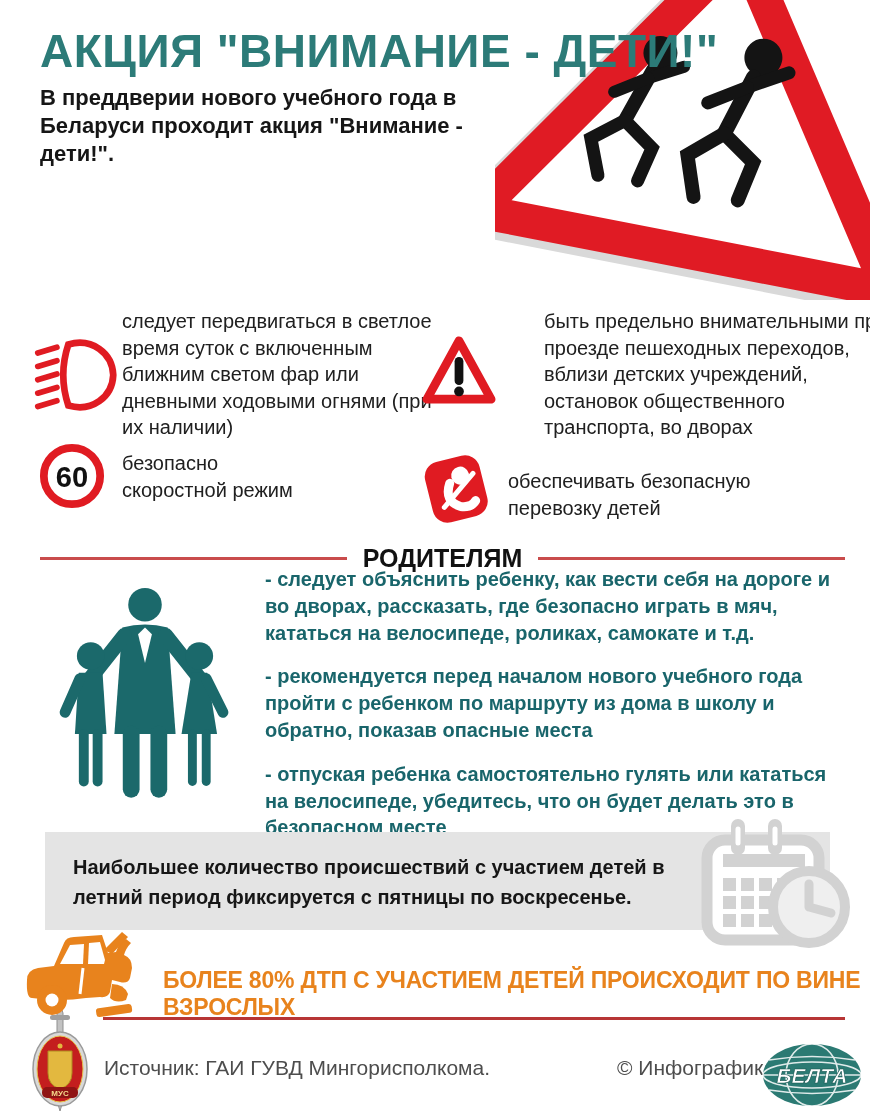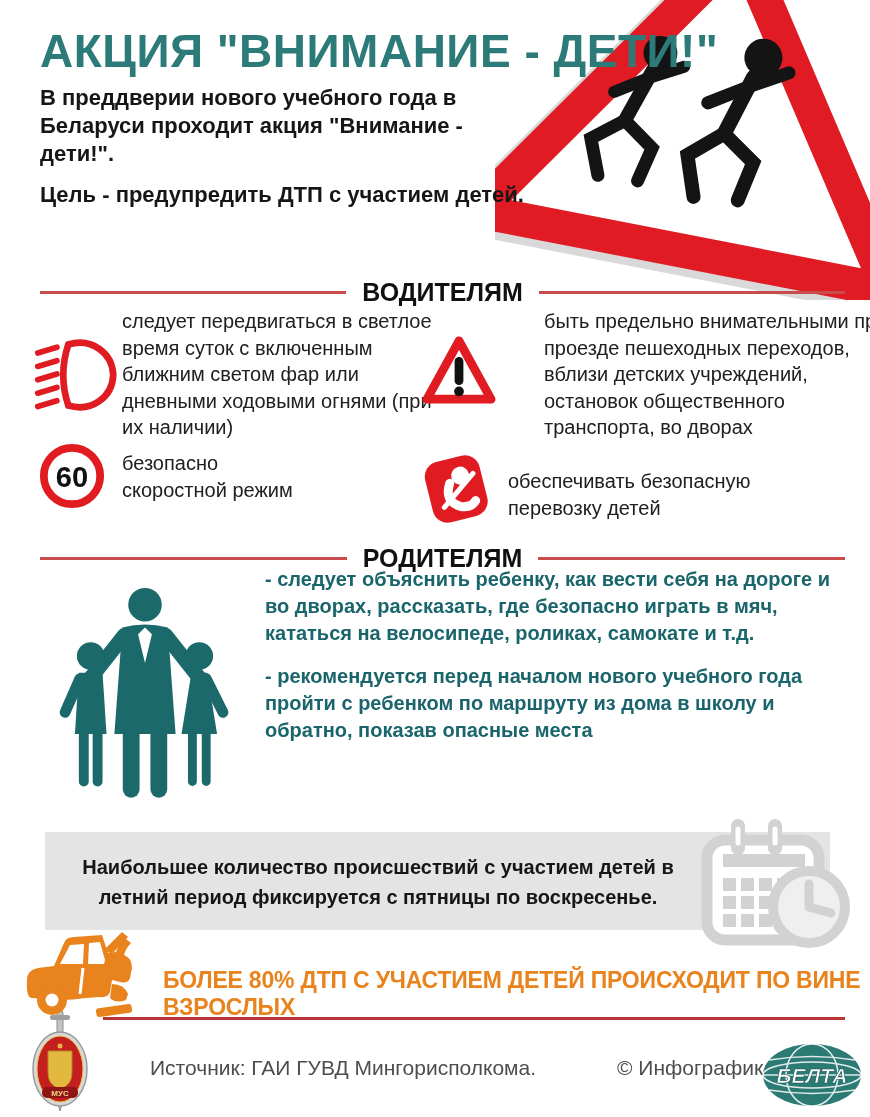--- a/index.html
+++ b/index.html
@@ -29,29 +29,29 @@
   .i-headlight{left:33px;top:330px;}
   .i-speed{left:38px;top:442px;}
   .i-warning{left:420px;top:334px;}
   .i-seat{left:418px;top:450px;}
   
   .i-family{left:50px;top:584px;}
   .bullets{left:265px;top:566px;width:590px;}
   .bullets p{margin:0 0 17px 0;font-size:20px;font-weight:bold;line-height:1.34;color:#19656b;}
   
   .stat-box{left:45px;top:832px;width:785px;height:98px;background:#e4e4e4;z-index:1;}
-  .stat-text{left:73px;top:852px;width:610px;font-size:20px;font-weight:bold;line-height:1.5;color:#161616;z-index:2;text-align:center;}
+  .stat-text{left:73px;top:852px;width:610px;font-size:20px;font-weight:bold;line-height:1.5;color:#161616;z-index:2;}
   .i-calendar{left:693px;top:810px;z-index:3;}
   
   .i-car{left:20px;top:928px;z-index:2;}
   .banner-text{left:163px;top:955px;width:700px;font-size:23px;font-weight:bold;color:#e8831d;letter-spacing:-0.2px;margin-top:12px;}
   .redline{left:103px;top:1017px;width:742px;height:3px;background:#b73535;}
   
   .i-mus{left:28px;top:1003px;}
-  .src-text{left:104px;top:1056px;font-size:21px;color:#4d4d4d;margin-left:46px;}
+  .src-text{left:104px;top:1056px;font-size:21px;color:#4d4d4d;}
   .credit-text{left:617px;top:1056px;font-size:21px;color:#4d4d4d;}
   .i-belta{left:760px;top:1040px;}
 </style>
 </head>
 <body>
 
 <div class="poster">
 
   <svg class="abs sign" viewBox="0 0 400 312">
     <g transform="rotate(11 210 150)">
@@ -70,28 +70,22 @@
         <path d="M242,92 L206,115" stroke-width="13"></path>
         <path d="M228,142 L262,165 L254,205" stroke-width="14"></path>
         <path d="M228,142 L196,170 L210,210" stroke-width="14"></path>
       </g>
     </g>
   </svg>
 
   <div class="abs title">АКЦИЯ "ВНИМАНИЕ - ДЕТИ!"</div>
   <div class="abs intro">
     <p>В преддверии нового учебного года в Беларуси проходит акция "Внимание - дети!".</p>
-    <p>Цель - предупредить ДТП с участием детей.</p>
   </div>
 
-  <div class="abs sec-header hdr-drivers">
-    <div class="rule"></div>
-    <div class="sec-label">ВОДИТЕЛЯМ</div>
-    <div class="rule"></div>
-  </div>
 
   <svg class="abs i-headlight" width="86" height="90" viewBox="0 0 90 90">
     <path d="M37,13 C62,6 83,22 84,45 C83,68 62,84 37,77 C30,56 30,34 37,13 Z" fill="none" stroke="#e01b22" stroke-width="7"></path>
     <g stroke="#e01b22" stroke-width="6" stroke-linecap="round">
       <line x1="5" y1="22" x2="25" y2="16"></line>
       <line x1="5" y1="36" x2="25" y2="30"></line>
       <line x1="5" y1="50" x2="25" y2="44"></line>
       <line x1="5" y1="64" x2="25" y2="58"></line>
       <line x1="5" y1="78" x2="25" y2="72"></line>
     </g>
@@ -145,20 +139,21 @@
       <path d="M142,90 L158,90 L168,152 L132,152 Z"></path>
       <path d="M157,96 L174,130" stroke="#1b696b" stroke-width="11" stroke-linecap="round" fill="none"></path>
       <line x1="143" y1="152" x2="143" y2="200" stroke="#1b696b" stroke-width="9" stroke-linecap="round"></line>
       <line x1="157" y1="152" x2="157" y2="200" stroke="#1b696b" stroke-width="9" stroke-linecap="round"></line>
     </g>
   </svg>
 
   <div class="abs bullets">
     <p>- следует объяснить ребенку, как вести себя на дороге и во дворах, рассказать, где безопасно играть в мяч, кататься на велосипеде, роликах, самокате и т.д.</p>
     <p>- рекомендуется перед началом нового учебного года пройти с ребенком по маршруту из дома в школу и обратно, показав опасные места</p>
+    <p>- отпуская ребенка самостоятельно гулять или кататься на велосипеде, убедитесь, что он будет делать это в безопасном месте</p>
   </div>
 
   <div class="abs stat-box"></div>
   <div class="abs stat-text">Наибольшее количество происшествий с участием детей в летний период фиксируется с пятницы по воскресенье.</div>
   <svg class="abs i-calendar" width="175" height="142" viewBox="0 0 175 142">
     <rect x="14" y="30" width="112" height="100" rx="18" fill="#ffffff" stroke="#d2d2d2" stroke-width="11"></rect>
     <line x1="45" y1="16" x2="45" y2="38" stroke="#d2d2d2" stroke-width="14" stroke-linecap="round"></line>
     <line x1="82" y1="16" x2="82" y2="38" stroke="#d2d2d2" stroke-width="14" stroke-linecap="round"></line>
     <line x1="45" y1="19" x2="45" y2="33" stroke="#ffffff" stroke-width="5" stroke-linecap="round"></line>
     <line x1="82" y1="19" x2="82" y2="33" stroke="#ffffff" stroke-width="5" stroke-linecap="round"></line>

